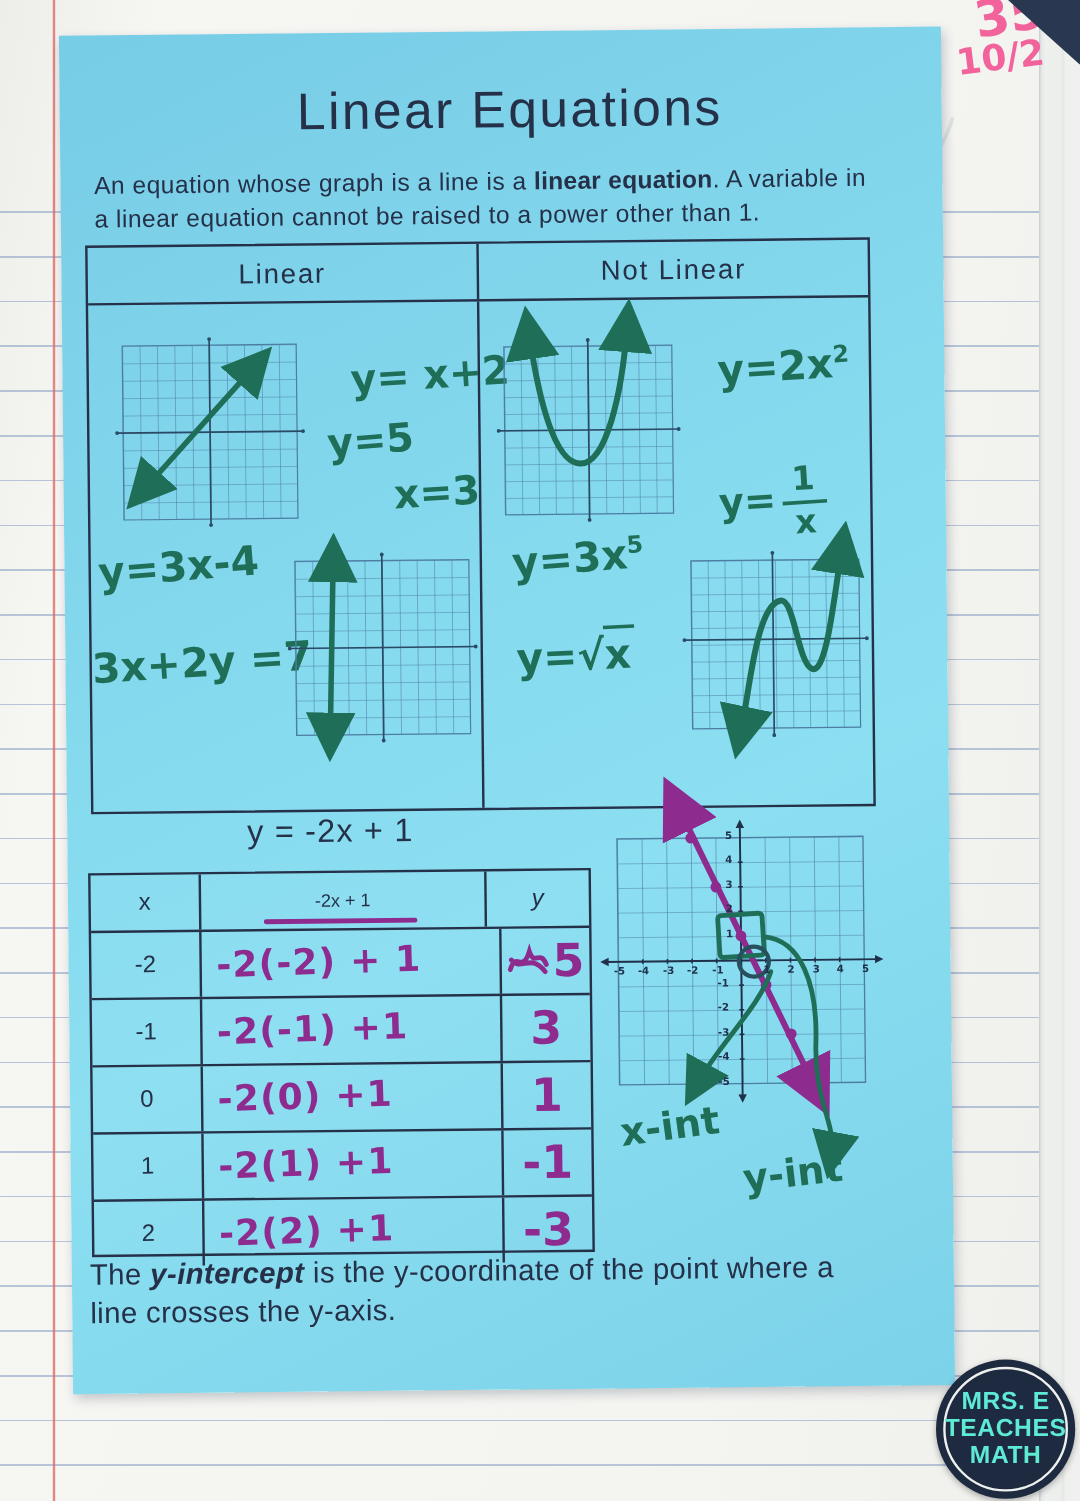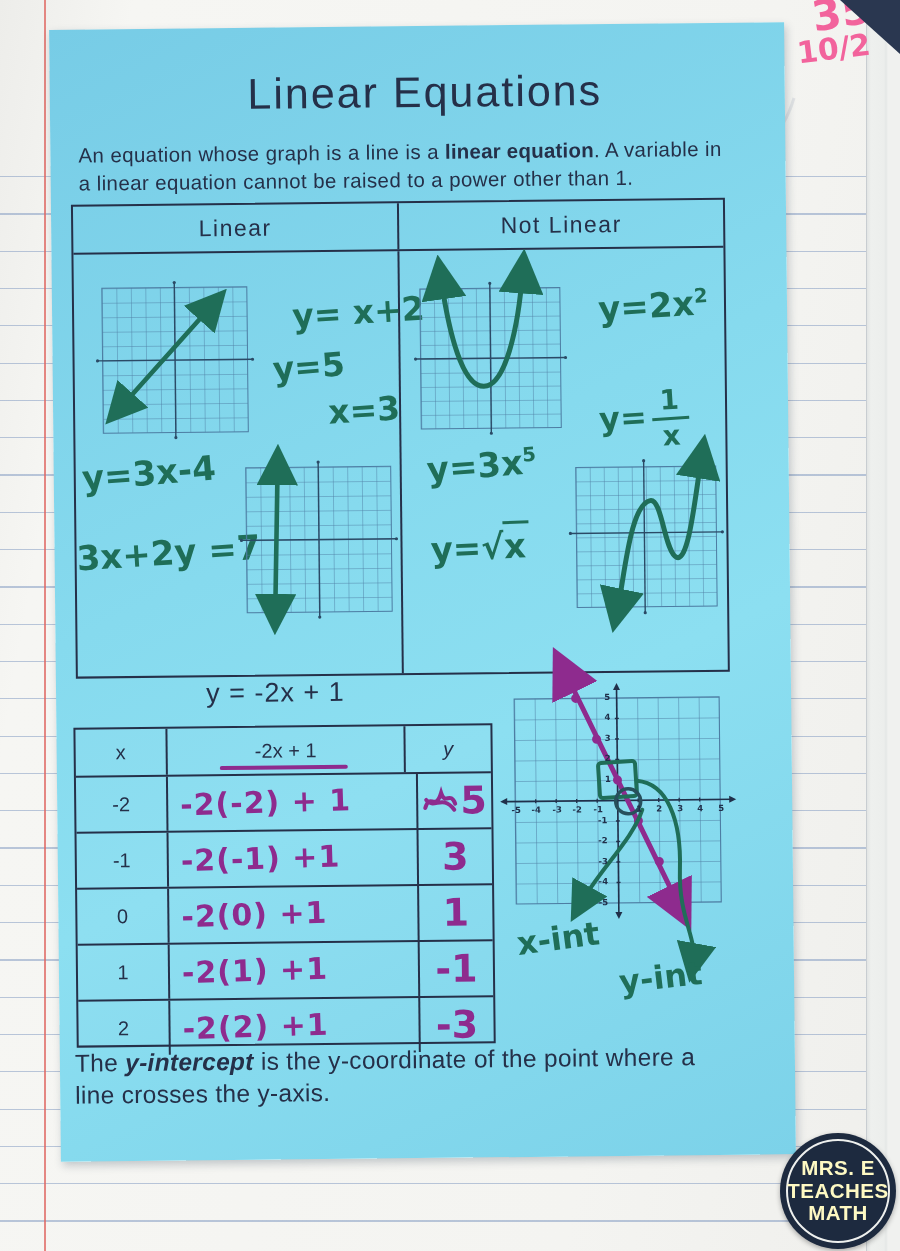--- a/index.html
+++ b/index.html
@@ -65,21 +65,21 @@
   .tick{position:absolute;font-size:8.5px;font-weight:bold;color:#20304a;width:16px;text-align:center;font-family:"DejaVu Sans",sans-serif;}
   .tick.yt{text-align:right;}
 
   #footer{left:15px;top:1018px;width:625px;font-size:24.5px;line-height:1.32;letter-spacing:.3px;}
 
   
   #logo{left:780px;top:1133px;width:116px;height:116px;border-radius:50%;background:#1d2a3f;
         box-shadow:0 2px 5px rgba(0,0,0,.3);}
   #logo .ring{position:absolute;inset:6px;border:2px solid #eef0ee;border-radius:50%;}
   #logo .ltxt{position:absolute;inset:0;display:flex;flex-direction:column;align-items:center;justify-content:center;
-              color:#fef9c3;font-weight:bold;font-size:20.5px;line-height:1.12;letter-spacing:.5px;font-family:"Liberation Sans",sans-serif;}
+              color:#5eead4;font-weight:bold;font-size:20.5px;line-height:1.12;letter-spacing:.5px;font-family:"Liberation Sans",sans-serif;}
 
   svg{overflow:visible;}
 </style>
 </head>
 <body>
 
 <div id="notebook">
   <div id="ruled"></div>
   <div id="margin-line"></div>
   <div id="page-edge"></div>
@@ -198,21 +198,21 @@
         </div>
       </div>
     </div>
 
     <div id="ex-eq" class="abs printed">y = -2x + 1</div>
 
     <div id="vtab" class="abs">
       <div class="row h">
         <div class="cx printed">x</div>
         <div class="cw" style="justify-content:center;padding-left:0;">
-          <span class="printed" style="font-size:20px;">-2x + 1</span>
+          <span class="printed" style="font-size:15px;">-2x + 1</span>
           <span class="hdr-underline"></span>
         </div>
         <div class="cy printed" style="font-size:20px;font-style:italic;">y</div>
       </div>
       <div class="row">
         <div class="cx printed">-2</div>
         <div class="cw">
             <span class="hwp workhw">-2(-2) + 1</span>
           </div>
         <div class="cy">

